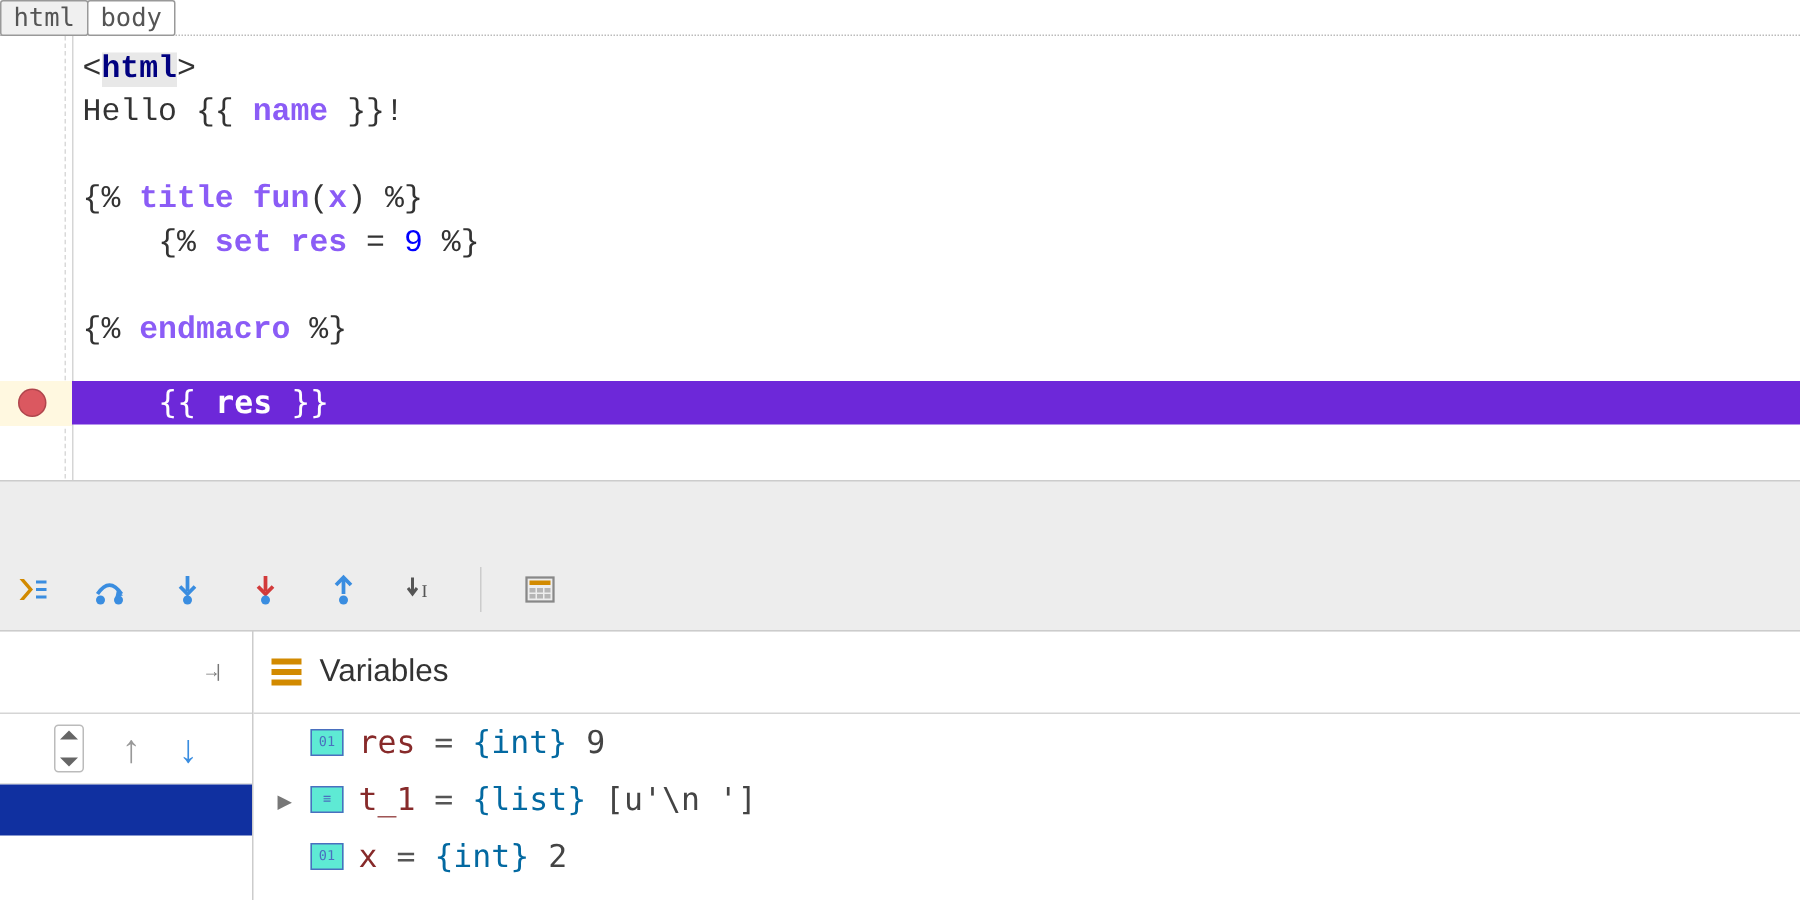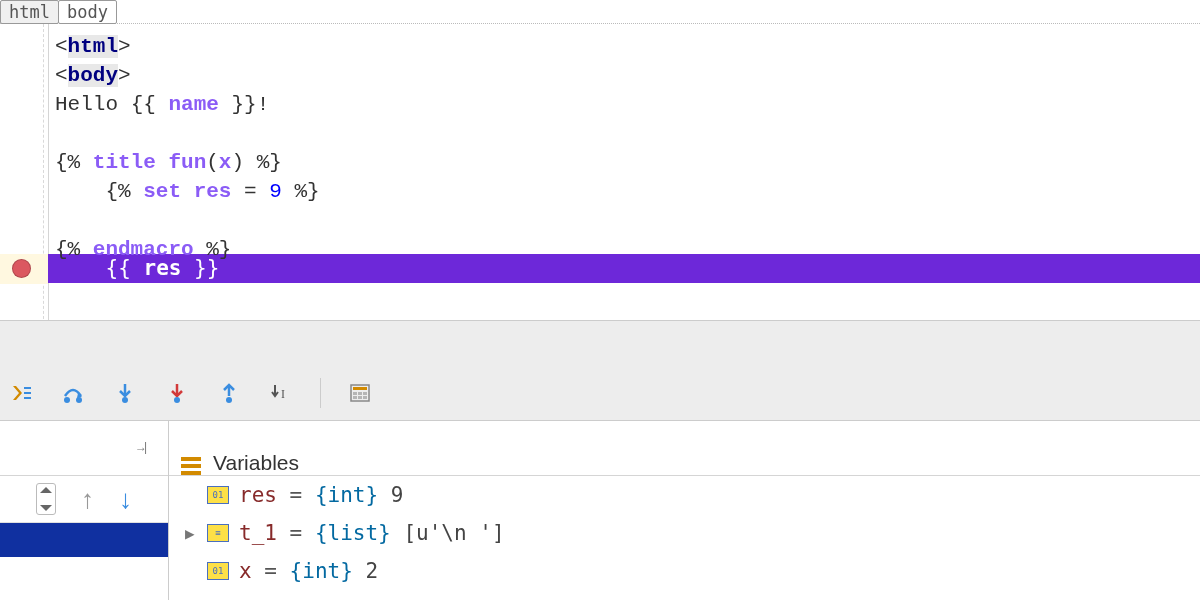--- a/index.html
+++ b/index.html
@@ -32,27 +32,27 @@
 .fprow{height:46px;display:flex;align-items:center;justify-content:center;gap:25px;border-bottom:1px solid #e0e0e0}
 .stepper{width:18px;height:30px;border:1px solid #bbb;border-radius:3px;background:#fff;position:relative}
 .stepper::before,.stepper::after{content:"";position:absolute;left:3px;width:0;height:0;border-left:6px solid transparent;border-right:6px solid transparent}
 .stepper::before{top:3px;border-bottom:6px solid #666}
 .stepper::after{bottom:3px;border-top:6px solid #666}
 .arrow{font-size:26px;font-weight:bold}
 .up{color:#999}
 .down{color:#3a8de0}
 .fpsel{height:34px;background:#1030a0}
 .varpane{flex:1;position:relative}
-.varhdr{height:55px;border-bottom:1px solid #d5d5d5;display:flex;align-items:flex-end;gap:12px;padding-left:12px;font-size:21px;color:#333}
+.varhdr{height:55px;border-bottom:1px solid #d5d5d5;display:flex;align-items:center;gap:12px;padding-left:12px;font-size:21px;color:#333}
 .hamb{display:inline-flex;flex-direction:column;gap:3px}
 .hamb span{width:20px;height:4px;background:#d28a00;display:block}
 .varlist{font-family:Menlo,Consolas,monospace;font-size:21px;color:#555}
 .vrow{display:flex;align-items:center;height:38px;padding-left:16px}
 .exp{width:22px;color:#777;font-size:16px}
-.vico{width:20px;height:16px;border:1px solid #4a6fbf;background:#fde047;margin-right:10px;font-size:9px;display:flex;align-items:center;justify-content:center;color:#4a6fbf;font-family:Menlo,monospace}
+.vico{width:20px;height:16px;border:1px solid #4a6fbf;background:#5eead4;margin-right:10px;font-size:9px;display:flex;align-items:center;justify-content:center;color:#4a6fbf;font-family:Menlo,monospace}
 .vname{color:#872a2a}
 .vtype{color:#0369a1}
 .vval{color:#444}
 </style>
 </head>
 <body>
 
 <div class="breadcrumb">
   <div class="crumb">html</div>
   <div class="crumb sel">body</div>
@@ -61,21 +61,20 @@
 <div class="editor">
   <div class="gutter"></div>
   <div class="gutter-in"></div>
   <div class="bpgut"></div>
   <div class="bp"></div>
   <div class="hl">
     <div class="l"><span class="w">    </span><span class="w">{{ </span><span class="w b">res</span><span class="w"> }}</span></div>
   </div>
   <div class="code">
     <div class="l"><span class="d">&lt;</span><span class="k tagbg">html</span><span class="d">&gt;</span></div>
-    <div class="l"><span class="d">&lt;</span><span class="k tagbg">body</span><span class="d">&gt;</span></div>
     <div class="l"><span class="d">Hello </span><span class="d">{{ </span><span class="v">name</span><span class="d"> }}</span><span class="d">!</span></div>
     <div class="l">&nbsp;</div>
     <div class="l"><span class="d">{% </span><span class="v">title</span><span> </span><span class="v">fun</span><span class="d">(</span><span class="v">x</span><span class="d">)</span><span class="d"> %}</span></div>
     <div class="l"><span>    </span><span class="d">{% </span><span class="v">set</span><span> </span><span class="v">res</span><span class="d"> = </span><span class="num">9</span><span class="d"> %}</span></div>
     <div class="l">&nbsp;</div>
     <div class="l"><span class="d">{% </span><span class="v">endmacro</span><span class="d"> %}</span></div>
   </div>
 </div>
 
 <div class="gap"></div>

